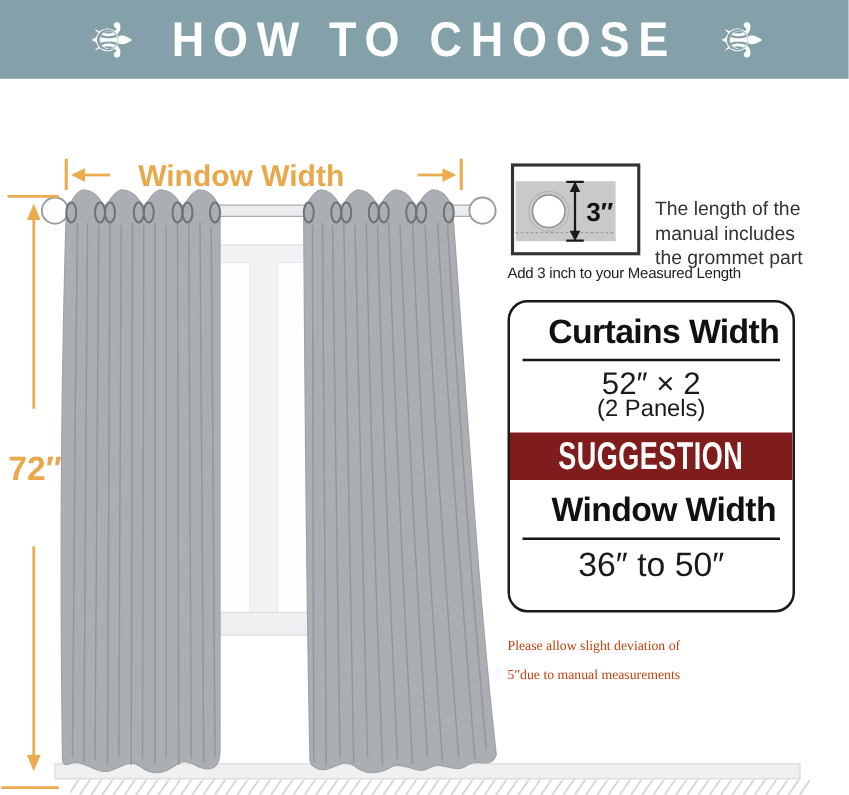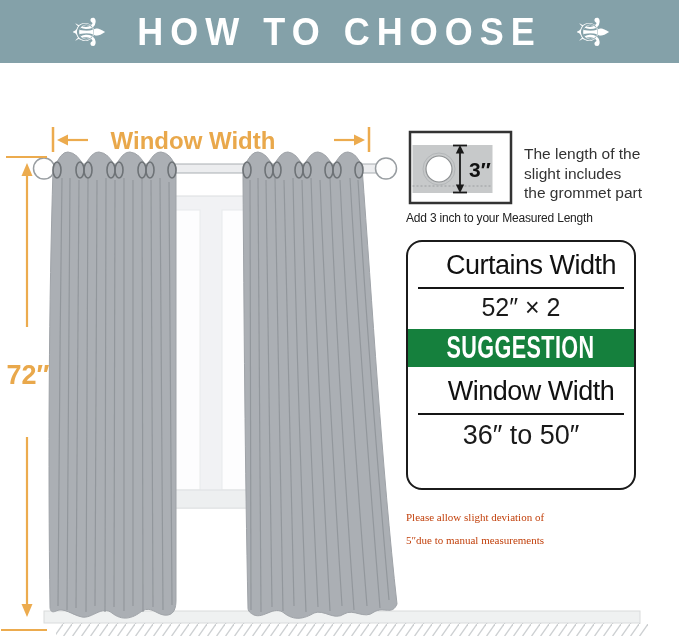--- a/index.html
+++ b/index.html
@@ -21,39 +21,39 @@
   .orn{
     color:#fff;font-size:44px;line-height:1;
     font-family:"DejaVu Sans",sans-serif;
     display:inline-block;transform:rotate(90deg);
   }
   
   .scene{position:absolute;left:0;top:0;}
   
   .grommet-svg{position:absolute;left:408px;top:130px;}
   .grommet-note{
-    position:absolute;left:524px;top:144px;width:130px;
+    position:absolute;left:524px;top:158px;width:130px;
     font-size:15.5px;line-height:19.5px;color:#333;
   }
   .add-note{
     position:absolute;left:406px;top:211px;width:260px;
     font-size:12px;letter-spacing:-0.2px;color:#222;
   }
   
   .suggest-box{
     position:absolute;left:406px;top:240px;width:230px;height:250px;
     box-sizing:border-box;border:2.5px solid #1b1b1b;border-radius:16px;
     background:#fff;text-align:center;overflow:hidden;
   }
-  .sb-title{margin-top:8px;font-size:27px;font-weight:400;color:#111;letter-spacing:-0.5px;margin-left:20px;}
+  .sb-title{margin-top:8px;font-size:27px;font-weight:700;color:#111;letter-spacing:-0.5px;margin-left:20px;}
   .sb-hr{border:none;border-top:2px solid #151515;margin:6px 10px 0 10px;}
   .sb-value{margin-top:4px;font-size:25px;font-weight:400;color:#1a1a1a;}
   .sb-panels{margin-top:-5px;font-size:19px;color:#1a1a1a;}
   .sb-band{
-    margin-top:7px;height:38px;background:#15803d;
+    margin-top:7px;height:38px;background:#7f1d1d;
     display:flex;align-items:center;justify-content:center;
   }
   .sb-band span{
     color:#fff;font-size:27px;font-weight:700;letter-spacing:0.5px;
     transform:scaleX(0.8) scaleY(1.15);white-space:nowrap;
   }
   .sb-title2{margin-top:9px;}
   .sb-value2{margin-top:5px;font-size:27px;}
   
   .footnote{
@@ -211,30 +211,31 @@
     <line x1="52" y1="21" x2="52" y2="57"></line>
     <line x1="45" y1="62.5" x2="59" y2="62.5"></line>
   </g>
   <polygon points="52,15 47.8,23.5 56.2,23.5" fill="#1a1a1a"></polygon>
   <polygon points="52,63 47.8,54.5 56.2,54.5" fill="#1a1a1a"></polygon>
   <text x="61" y="47" font-size="21" font-weight="bold" fill="#111">3″</text>
 </svg>
 
 <div class="grommet-note">
   <div>The length of the</div>
-  <div>slight includes</div>
+  <div>manual includes</div>
   <div>the grommet part</div>
 </div>
 
 <div class="add-note">Add 3 inch to your Measured Length</div>
 
 <div class="suggest-box">
   <div class="sb-title">Curtains Width</div>
   <hr class="sb-hr">
   <div class="sb-value">52″ × 2</div>
+  <div class="sb-panels">(2 Panels)</div>
   <div class="sb-band">
     <span>SUGGESTION</span>
   </div>
   <div class="sb-title sb-title2">Window Width</div>
   <hr class="sb-hr">
   <div class="sb-value sb-value2">36″ to 50″</div>
 </div>
 
 <div class="footnote">
   <div>Please allow slight deviation of</div>

